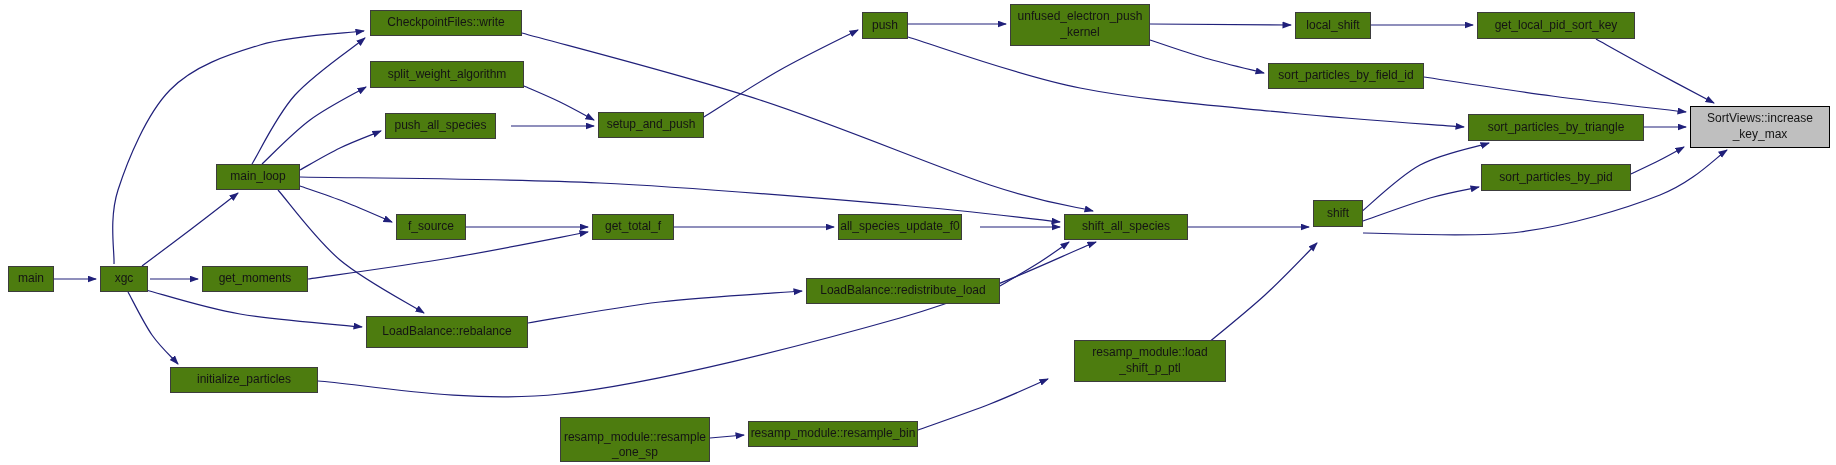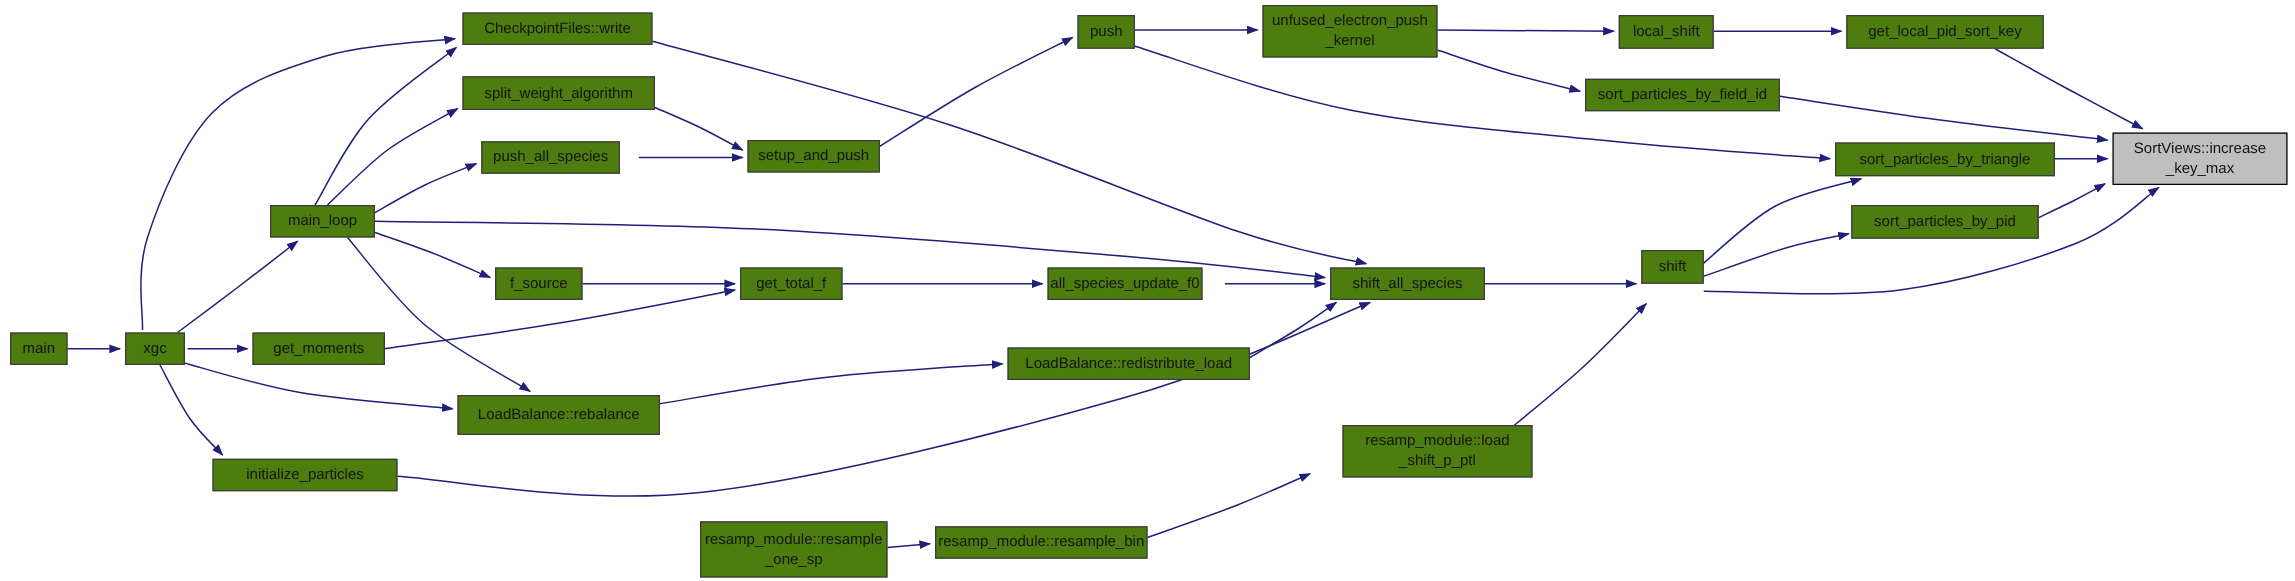--- a/index.html
+++ b/index.html
@@ -94,21 +94,21 @@
       </div>
       <div class="node" style="left: 366px; top: 316px; width: 162px; height: 32px;">
         <span class="lbl">LoadBalance::rebalance</span>
       </div>
       <div class="node" style="left: 598px; top: 112px; width: 106px; height: 26px;">
         <span class="lbl">setup_and_push</span>
       </div>
       <div class="node" style="left: 592px; top: 214px; width: 82px; height: 26px;">
         <span class="lbl">get_total_f</span>
       </div>
-      <div class="node" style="left: 560px; top: 417px; width: 150px; height: 45px;">
+      <div class="node" style="left: 560px; top: 417px; width: 150px; height: 45px; align-items: flex-end;">
         <span class="lbl">resamp_module::resample
 _one_sp</span>
       </div>
       <div class="node" style="left: 838px; top: 214px; width: 124px; height: 26px; text-align: center;">
         <span class="lbl">all_species_update_f0</span>
       </div>
       <div class="node" style="left: 806px; top: 278px; width: 194px; height: 26px;">
         <span class="lbl">LoadBalance::redistribute_load</span>
       </div>
       <div class="node" style="left: 748px; top: 421px; width: 170px; height: 26px; align-items: center;">

